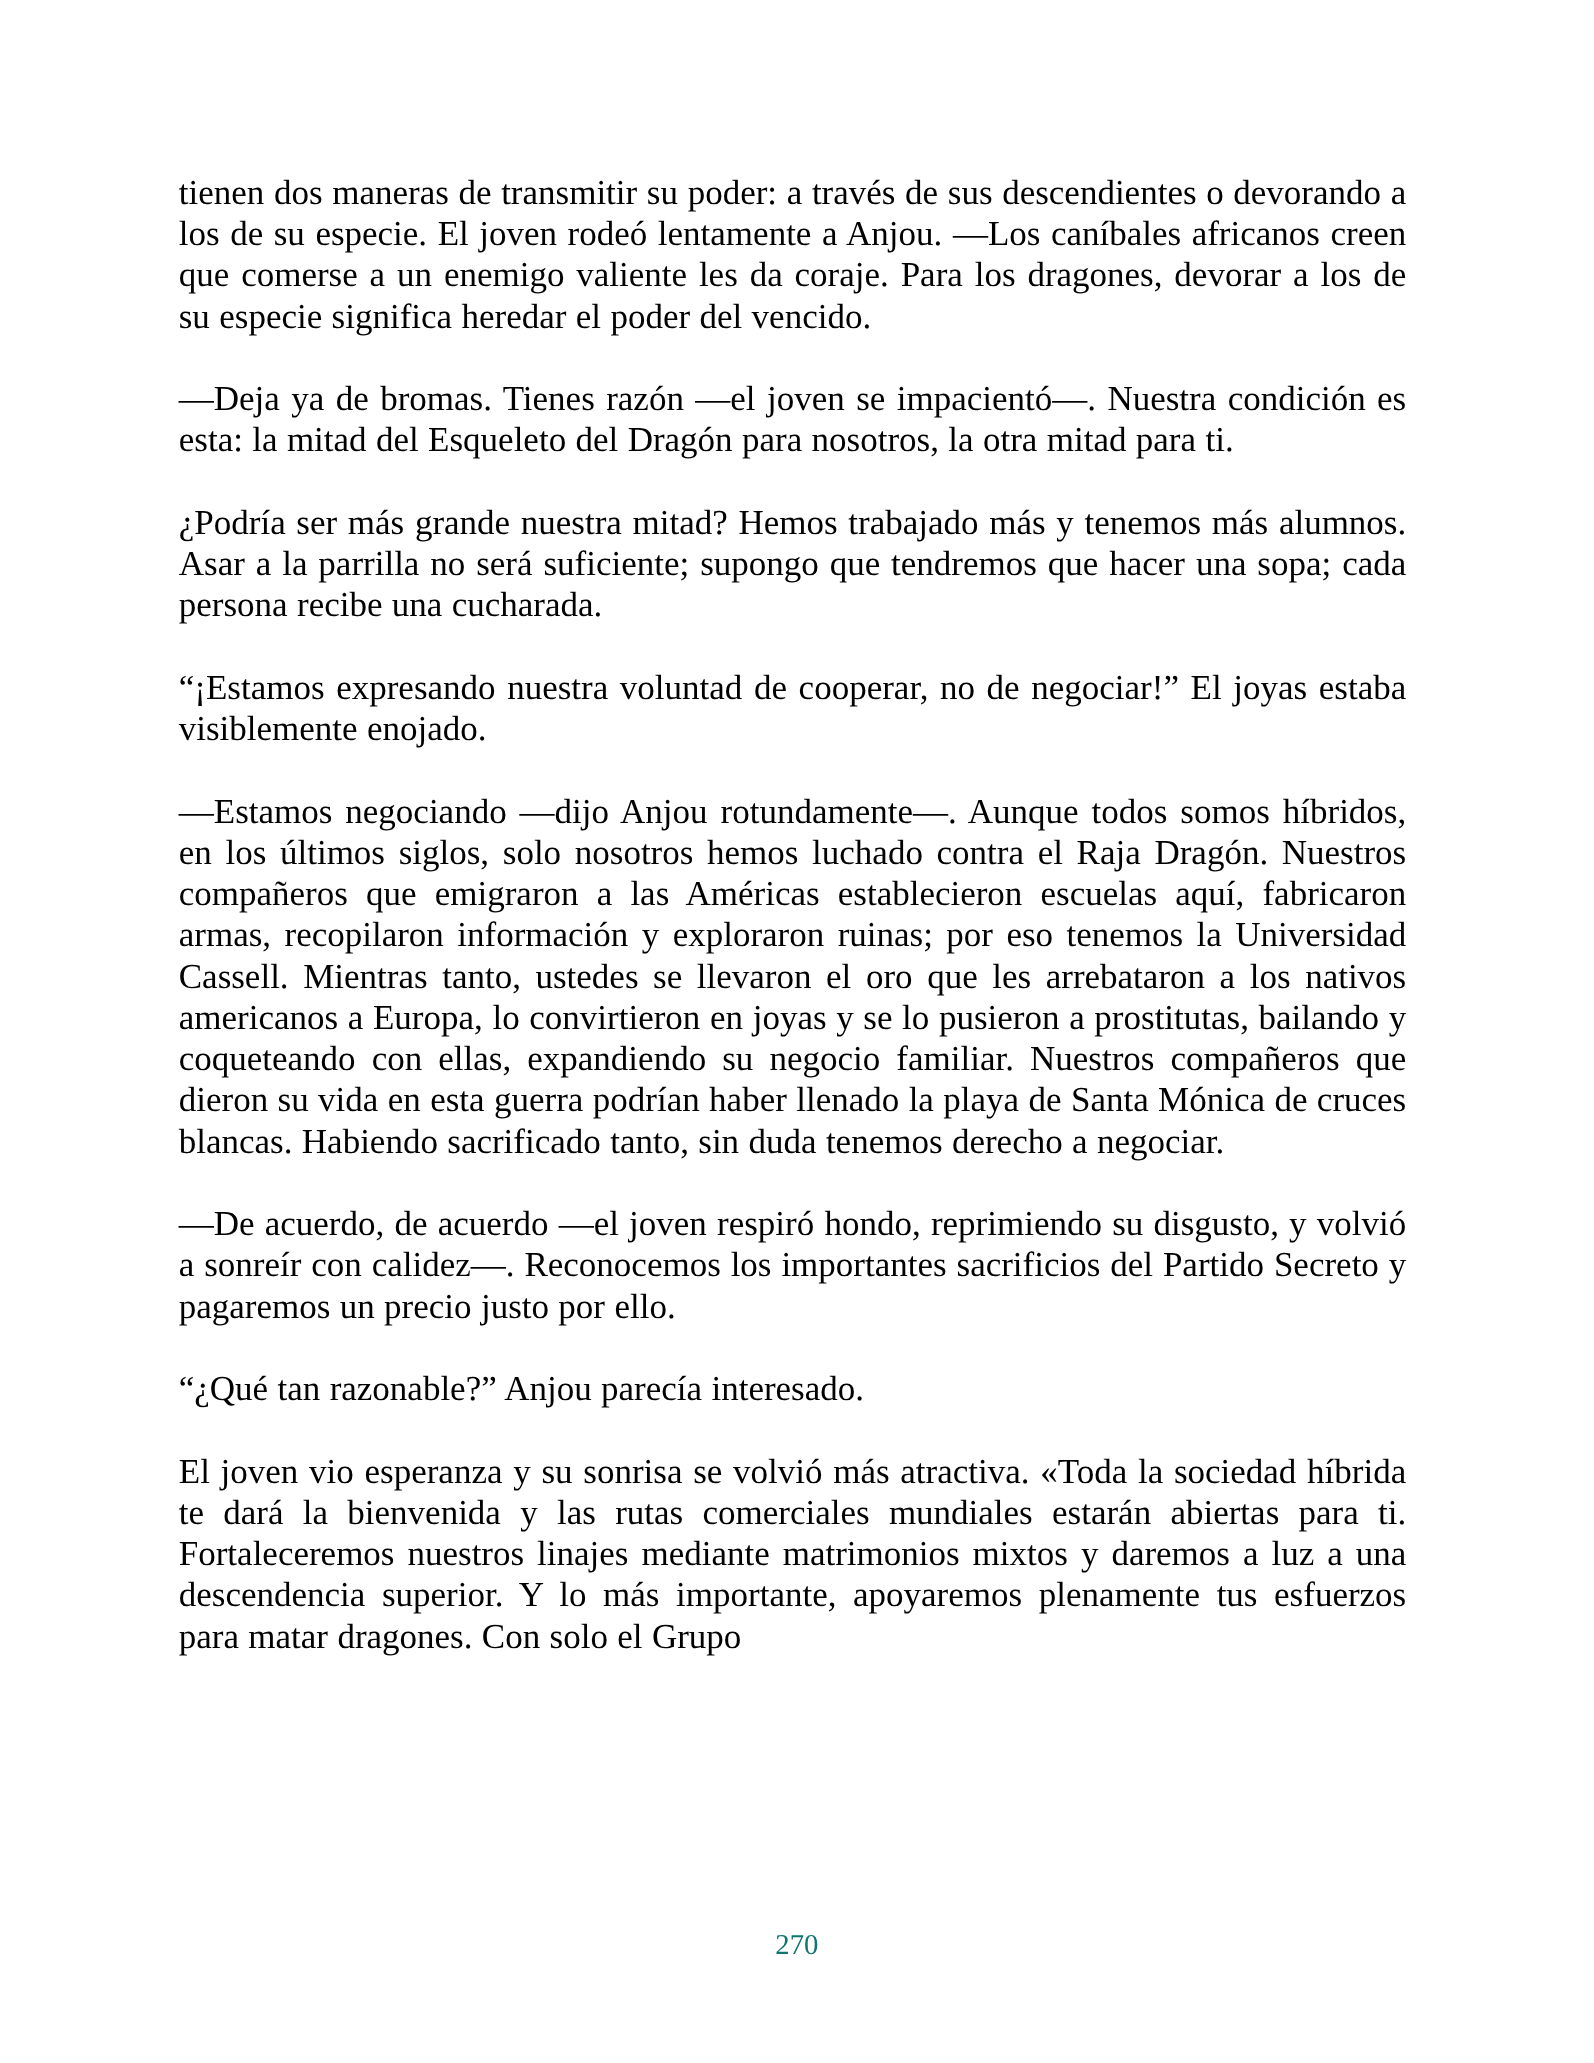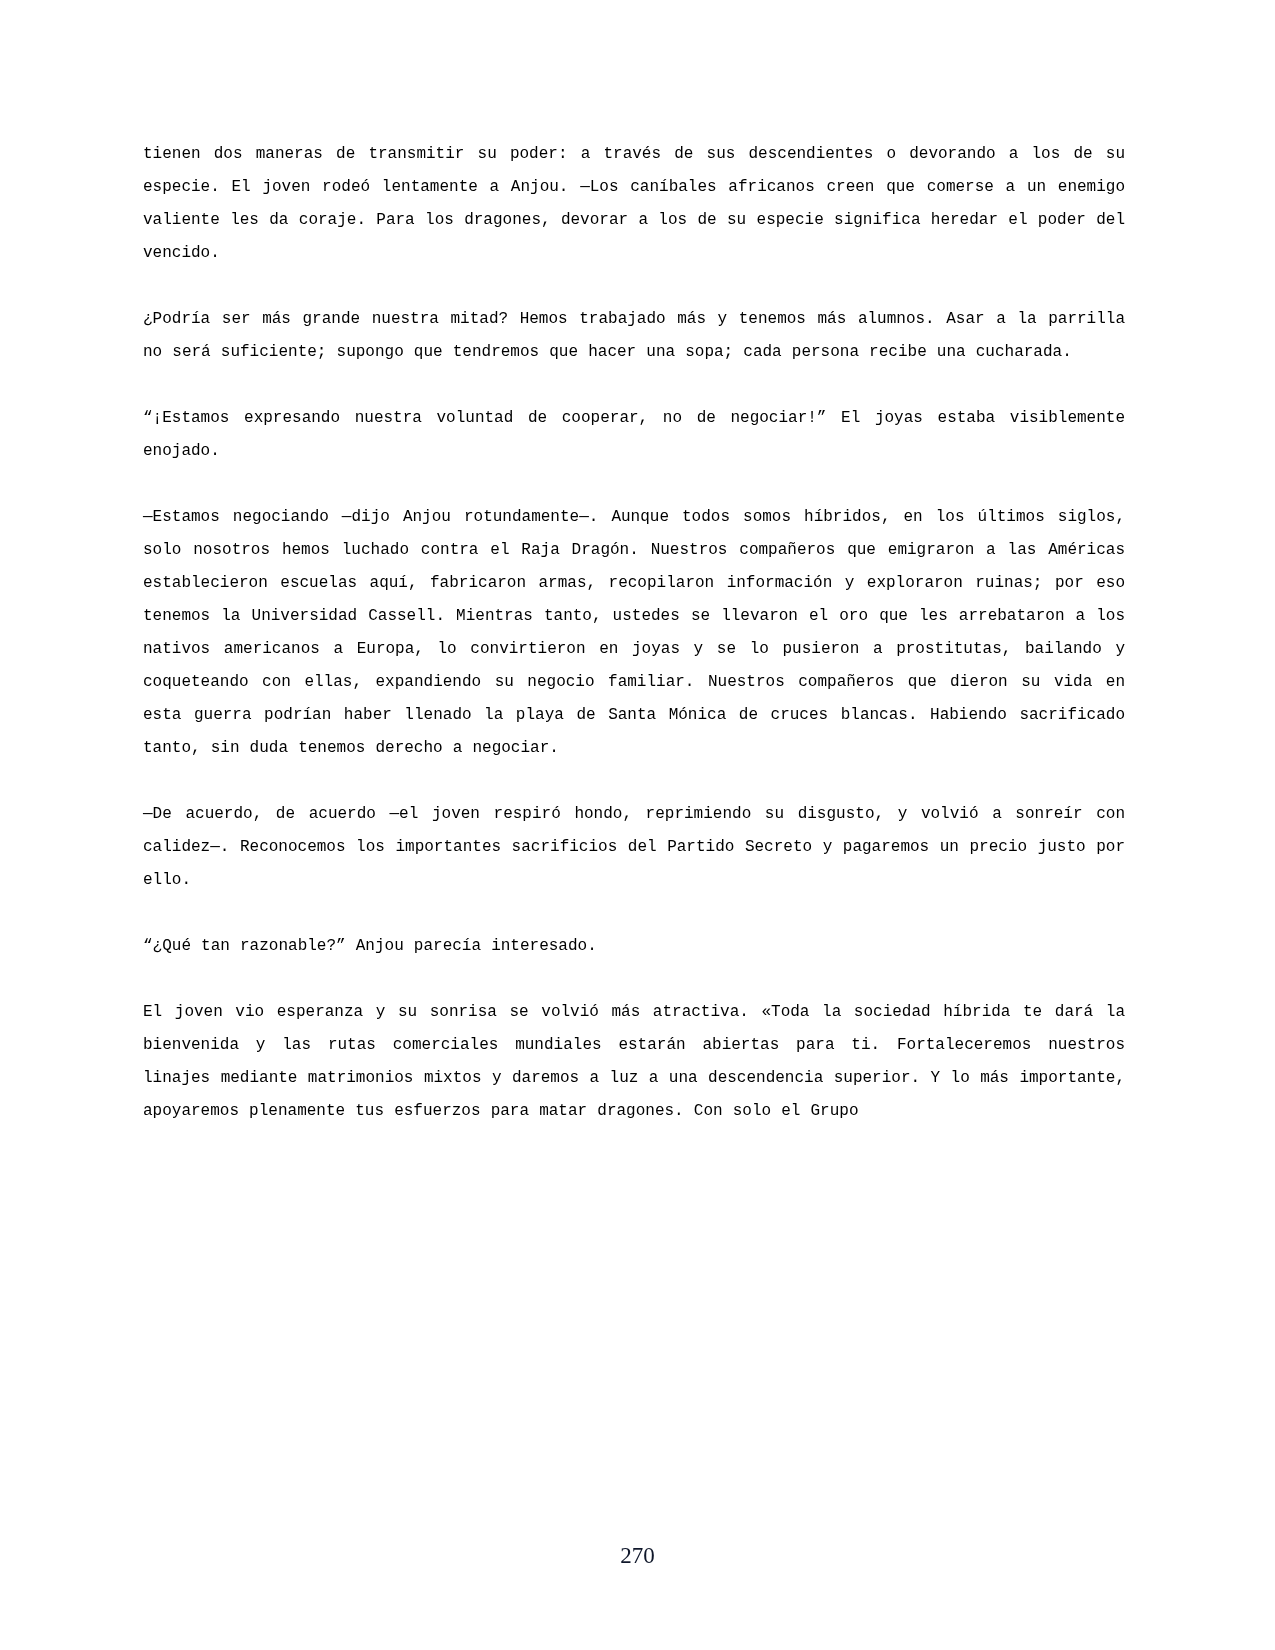--- a/index.html
+++ b/index.html
@@ -17,49 +17,49 @@
     overflow: hidden;
   }
   .content {
     position: absolute;
     top: 138px;
     left: 143px;
     width: 982px;
   }
   .content p {
     margin: 0 0 33px 0;
-    font-size: 16px;
+    font-size: 28px;
     line-height: 33px;
     text-align: justify;
     text-justify: inter-word;
     hyphens: none;
     word-spacing: 0.5px;
-    font-family: Liberation Mono, monospace;
   }
   .content p:last-child {
     margin-bottom: 0;
     margin-top: 24px;
   }
   .page-number {
     position: absolute;
     top: 1541px;
     left: 0;
     width: 100%;
     text-align: center;
     font-size: 23px;
     line-height: 30px;
-    color: #0f172a;
+    color: #0f766e;
   }
 </style>
 </head>
 <body>
 
 <div class="page">
   <div class="content">
     <p>tienen dos maneras de transmitir su poder: a través de sus descendientes o devorando a los de su especie. El joven rodeó lentamente a Anjou. —Los caníbales africanos creen que comerse a un enemigo valiente les da coraje. Para los dragones, devorar a los de su especie significa heredar el poder del vencido.</p>
+    <p>—Deja ya de bromas. Tienes razón —el joven se impacientó—. Nuestra condición es esta: la mitad del Esqueleto del Dragón para nosotros, la otra mitad para ti.</p>
     <p>¿Podría ser más grande nuestra mitad? Hemos trabajado más y tenemos más alumnos. Asar a la parrilla no será suficiente; supongo que tendremos que hacer una sopa; cada persona recibe una cucharada.</p>
     <p>“¡Estamos expresando nuestra voluntad de cooperar, no de negociar!” El joyas estaba visiblemente enojado.</p>
     <p>—Estamos negociando —dijo Anjou rotundamente—. Aunque todos somos híbridos, en los últimos siglos, solo nosotros hemos luchado contra el Raja Dragón. Nuestros compañeros que emigraron a las Américas establecieron escuelas aquí, fabricaron armas, recopilaron información y exploraron ruinas; por eso tenemos la Universidad Cassell. Mientras tanto, ustedes se llevaron el oro que les arrebataron a los nativos americanos a Europa, lo convirtieron en joyas y se lo pusieron a prostitutas, bailando y coqueteando con ellas, expandiendo su negocio familiar. Nuestros compañeros que dieron su vida en esta guerra podrían haber llenado la playa de Santa Mónica de cruces blancas. Habiendo sacrificado tanto, sin duda tenemos derecho a negociar.</p>
     <p>—De acuerdo, de acuerdo —el joven respiró hondo, reprimiendo su disgusto, y volvió a sonreír con calidez—. Reconocemos los importantes sacrificios del Partido Secreto y pagaremos un precio justo por ello.</p>
     <p>“¿Qué tan razonable?” Anjou parecía interesado.</p>
     <p>El joven vio esperanza y su sonrisa se volvió más atractiva. «Toda la sociedad híbrida te dará la bienvenida y las rutas comerciales mundiales estarán abiertas para ti. Fortaleceremos nuestros linajes mediante matrimonios mixtos y daremos a luz a una descendencia superior. Y lo más importante, apoyaremos plenamente tus esfuerzos para matar dragones. Con solo el Grupo</p>
   </div>
   <div class="page-number">270</div>
 </div>
 

